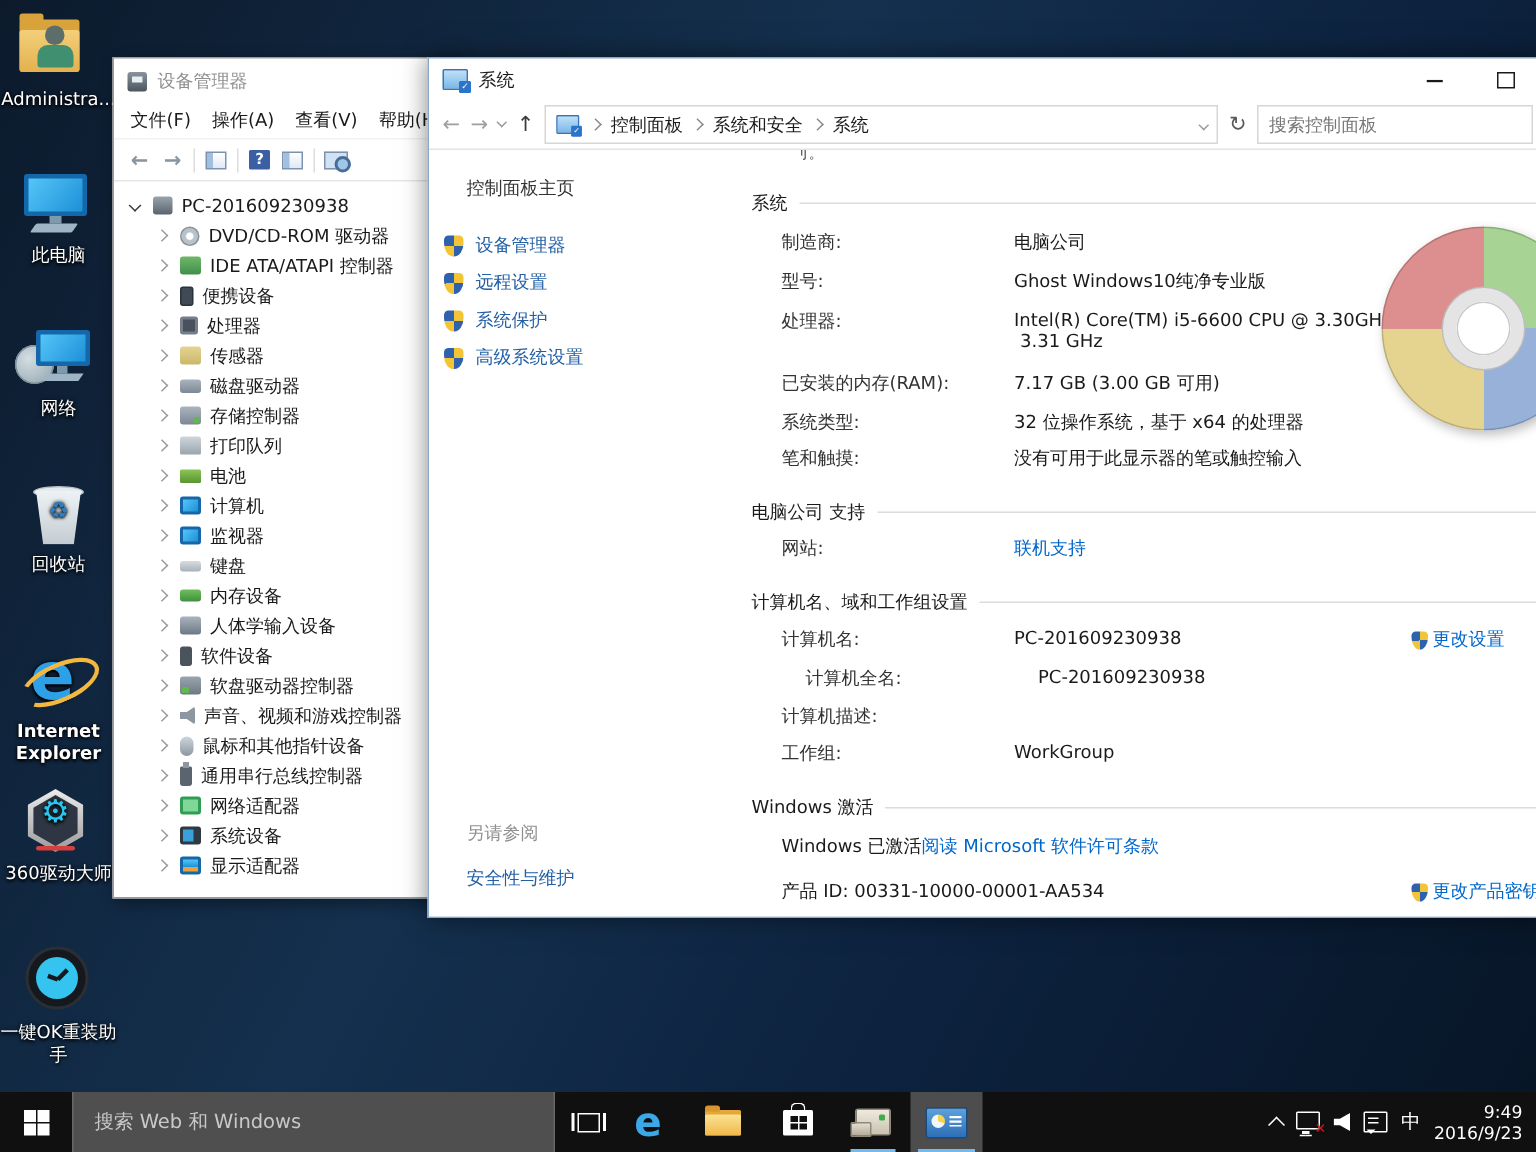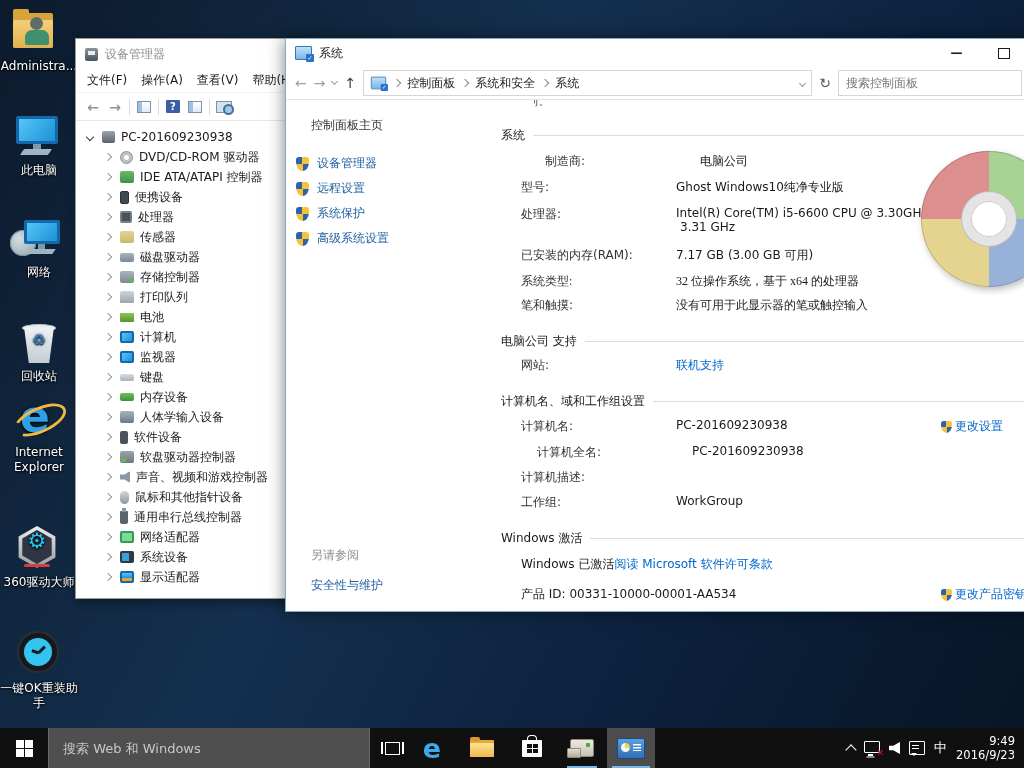--- a/index.html
+++ b/index.html
@@ -232,21 +232,21 @@
     <div>网络</div>
   </div>
   <div class="dicon" style="left:0;top:318px;">
     <div class="art">
       <div class="bin-lid"></div>
         <div class="bin-body"></div>
         <div class="bin-sym"></div>
     </div>
     <div>回收站</div>
   </div>
-  <div class="dicon" style="left:0;top:394px;">
+  <div class="dicon" style="left:0;top:429px;font-weight:bold;">
     <div class="art">
       <div class="ie-e"></div>
         <div class="ie-ring"></div>
     </div>
     <div>Internet Explorer</div>
   </div>
   <div class="dicon" style="left:0;top:524px;">
     <div class="art">
       <div class="hexa"></div>
         <div class="hexb"></div>
@@ -478,38 +478,38 @@
       </div>
 
       <div class="fragment">
           <span>刂。</span>
         </div>
 
       <div class="sec" style="top:27px;">
         <span>系统</span>
           <span class="sec-line"></span>
       </div>
-      <div class="irow" style="top:53px;margin-left:24px;">
+      <div class="irow" style="top:53px;">
         <span class="rl">制造商:</span>
           <span class="rv">电脑公司</span>
       </div>
       <div class="irow" style="top:79px;">
         <span class="rl">型号:</span>
           <span class="rv">Ghost Windows10纯净专业版</span>
       </div>
       <div class="irow" style="top:106px;">
         <span class="rl">处理器:</span>
         <span class="rv"><span>Intel(R) Core(TM) i5-6600 CPU @ 3.30GHz</span><br>
           <span style="padding-left:4px;">3.31 GHz</span></span>
       </div>
       <div class="irow" style="top:147px;">
         <span class="rl">已安装的内存(RAM):</span>
           <span class="rv">7.17 GB (3.00 GB 可用)</span>
       </div>
-      <div class="irow" style="top:173px;font-family:Liberation Serif, serif;">
+      <div class="irow" style="top:173px;">
         <span class="rl">系统类型:</span>
           <span class="rv">32 位操作系统，基于 x64 的处理器</span>
       </div>
       <div class="irow" style="top:197px;">
         <span class="rl">笔和触摸:</span>
           <span class="rv">没有可用于此显示器的笔或触控输入</span>
       </div>
 
       <div class="disc"></div>
 

